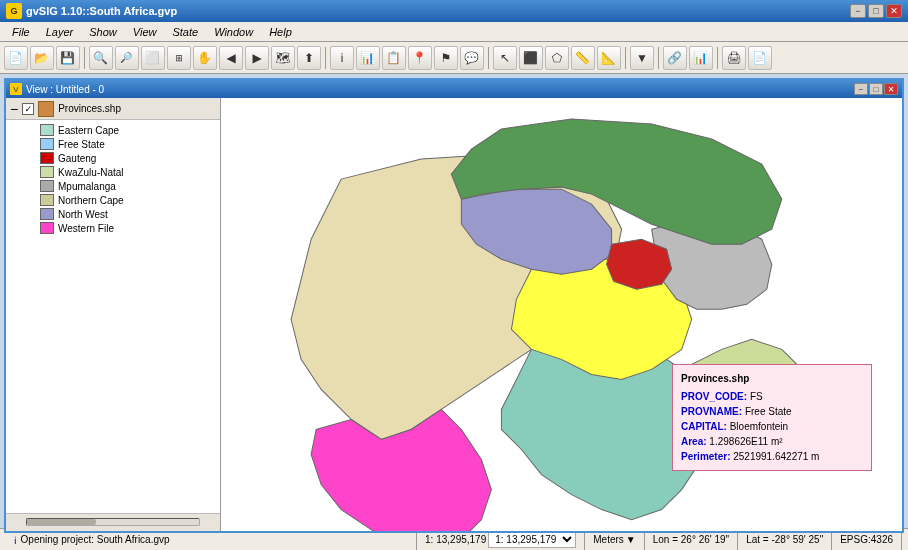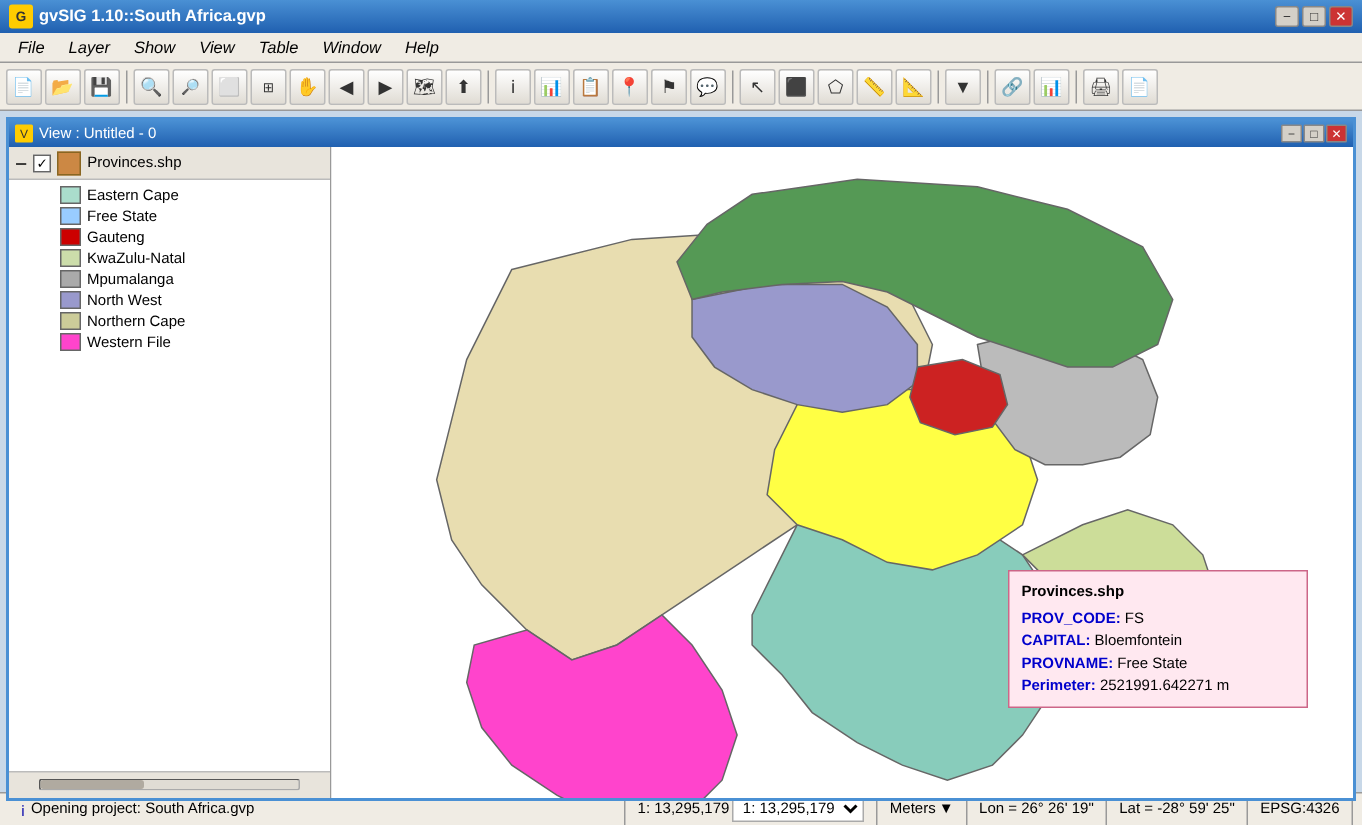--- a/index.html
+++ b/index.html
@@ -208,21 +208,21 @@
     <div class="tb-btn maximize">□</div>
     <div class="tb-btn close">✕</div>
   </div>
 </div>
 
 <div class="menu-bar">
   <span class="menu-item">File</span>
   <span class="menu-item">Layer</span>
   <span class="menu-item">Show</span>
   <span class="menu-item">View</span>
-  <span class="menu-item">Table</span>
+  <span class="menu-item">State</span>
   <span class="menu-item">Window</span>
   <span class="menu-item">Help</span>
 </div>
 
 <div class="toolbar">
   <div class="tool-btn" title="New">📄</div>
   <div class="tool-btn" title="Open">📂</div>
   <div class="tool-btn" title="Save">💾</div>
   <div class="tool-separator"></div>
   <div class="tool-btn" title="Zoom In">🔍</div>
@@ -299,26 +299,26 @@
       </div>
               <div class="legend-item">
         <div class="legend-color" style="background:#ccddaa;"></div>
         <span class="legend-label">KwaZulu-Natal</span>
       </div>
               <div class="legend-item">
         <div class="legend-color" style="background:#aaaaaa;"></div>
         <span class="legend-label">Mpumalanga</span>
       </div>
               <div class="legend-item">
+        <div class="legend-color" style="background:#cccc99;"></div>
+        <span class="legend-label">Northern Cape</span>
+      </div>
+              <div class="legend-item">
         <div class="legend-color" style="background:#9999cc;"></div>
         <span class="legend-label">North West</span>
-      </div>
-              <div class="legend-item">
-        <div class="legend-color" style="background:#cccc99;"></div>
-        <span class="legend-label">Northern Cape</span>
       </div>
               <div class="legend-item">
         <div class="legend-color" style="background:#ff44cc;"></div>
         <span class="legend-label">Western File</span>
       </div>
             </div>
         </div>
 
         <div class="layers-scroll-h">
           <div style="flex:1;margin:0 20px;height:8px;background:#e0dcd4;border:1px inset #aaa;border-radius:2px;">
@@ -350,24 +350,27 @@
 
         </svg>
 
         
         <div class="info-popup">
           <div style="font-weight:bold;color:#000;margin-bottom:3px;">Provinces.shp</div>
           <div>
             <span class="field-name">PROV_CODE: </span><span class="field-value">FS</span>
           </div>
           <div>
+            <span class="field-name">PROVNAME: </span><span class="field-value">Free State</span>
+          </div>
+          <div>
             <span class="field-name">CAPITAL: </span><span class="field-value">Bloemfontein</span>
           </div>
           <div>
-            <span class="field-name">PROVNAME: </span><span class="field-value">Free State</span>
+            <span class="field-name">Area: </span><span class="field-value">1.298626E11 m²</span>
           </div>
           <div>
             <span class="field-name">Perimeter: </span><span class="field-value">2521991.642271 m</span>
           </div>
         </div>
       </div>
     </div>
   </div>
 </div>
 

